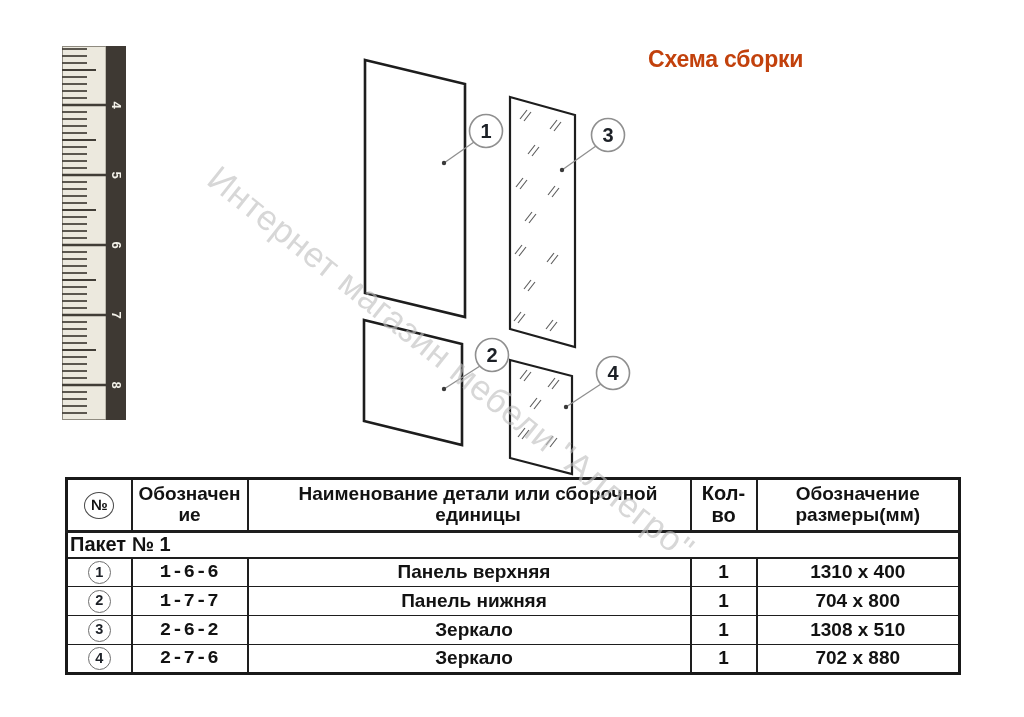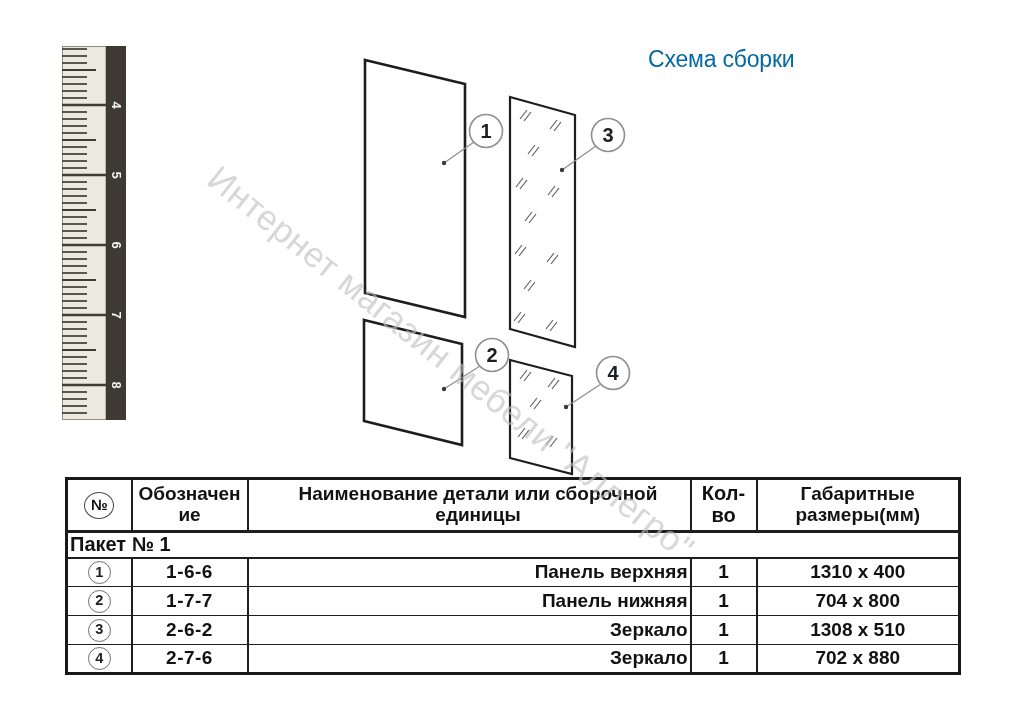--- a/index.html
+++ b/index.html
@@ -14,22 +14,22 @@
   .panel{fill:#ffffff;stroke:#1d1d1d;stroke-width:2.6;stroke-linejoin:miter;}
   .mirror{fill:#ffffff;stroke:#1d1d1d;stroke-width:2.2;stroke-linejoin:miter;}
   .callout-circle{fill:#ffffff;stroke:#8f8f8f;stroke-width:1.6;}
   .callout-text{font-family:"Liberation Sans",sans-serif;font-size:20px;font-weight:bold;
     fill:#1c2026;text-anchor:middle;}
   .leader{stroke:#8f8f8f;stroke-width:1.3;}
   .leader-dot{fill:#3a3a3a;}
   .hatch{stroke:#5a5a5a;stroke-width:1.1;}
   
   .title{
-    position:absolute;left:648px;top:46px;font-size:23px;font-weight:normal;
-    color:#0369a1;letter-spacing:-0.2px;white-space:nowrap;
+    position:absolute;left:648px;top:46px;font-size:23px;font-weight:bold;
+    color:#c2410c;letter-spacing:-0.2px;white-space:nowrap;
   }
   
   .watermark{
     position:absolute;left:225px;top:158px;z-index:10;pointer-events:none;
     transform:rotate(38.5deg);transform-origin:0 0;
     font-size:35px;color:#bfbfbf;opacity:0.62;white-space:nowrap;letter-spacing:0.5px;
   }
   
   .spec-table{
     position:absolute;left:65px;top:477px;width:893px;
@@ -41,22 +41,22 @@
     overflow:hidden;
   }
   .spec-table thead tr{height:53px;}
   .spec-table th{font-size:19px;text-align:center;vertical-align:middle;border-bottom-width:3px;}
   th.hdr-designation{overflow-wrap:anywhere;}
   th.hdr-qty{font-size:20px;padding:0;}
   tr.paket-row{height:26px;}
   tr.paket-row td{font-size:20px;text-align:left;border-bottom-width:2.5px;margin-top:34px;}
   tr.data-row{height:29px;}
   tr.data-row td{font-size:19px;text-align:center;border-top-width:1.6px;border-bottom-width:1.6px;}
-  tr.data-row td.cell-name{text-align:right;padding-left:12px;}
-  td.cell-designation{letter-spacing:0.5px;}
+  tr.data-row td.cell-name{text-align:center;padding-left:12px;}
+  td.cell-designation{letter-spacing:0.5px;font-family:Liberation Mono, monospace;}
   .hdr-circle{
     display:inline-flex;align-items:center;justify-content:center;
     width:28px;height:25px;border:1.4px solid #4a4a4a;border-radius:50%;
     font-size:15px;
   }
   .circle-num{
     display:inline-flex;align-items:center;justify-content:center;
     width:23px;height:23px;border:1.4px solid #6e6e6e;border-radius:50%;
     font-size:14.5px;color:#1c2026;box-sizing:border-box;
   }
@@ -216,21 +216,21 @@
     <thead>
       <tr>
         <th>
           <span class="hdr-circle">
             <span>№</span>
           </span>
         </th>
         <th class="hdr-designation">Обозначение</th>
         <th style="text-align:center;padding-left:20px;">Наименование детали или сборочной единицы</th>
         <th class="hdr-qty">Кол-во</th>
-        <th>Габаритные размеры(мм)</th>
+        <th>Обозначение размеры(мм)</th>
       </tr>
     </thead>
     <tbody>
       <tr class="paket-row">
         <td colspan="5">Пакет № 1</td>
       </tr>
 
       <tr class="data-row">
         <td><span class="circle-num">1</span></td>
         <td class="cell-designation">1-6-6</td>

